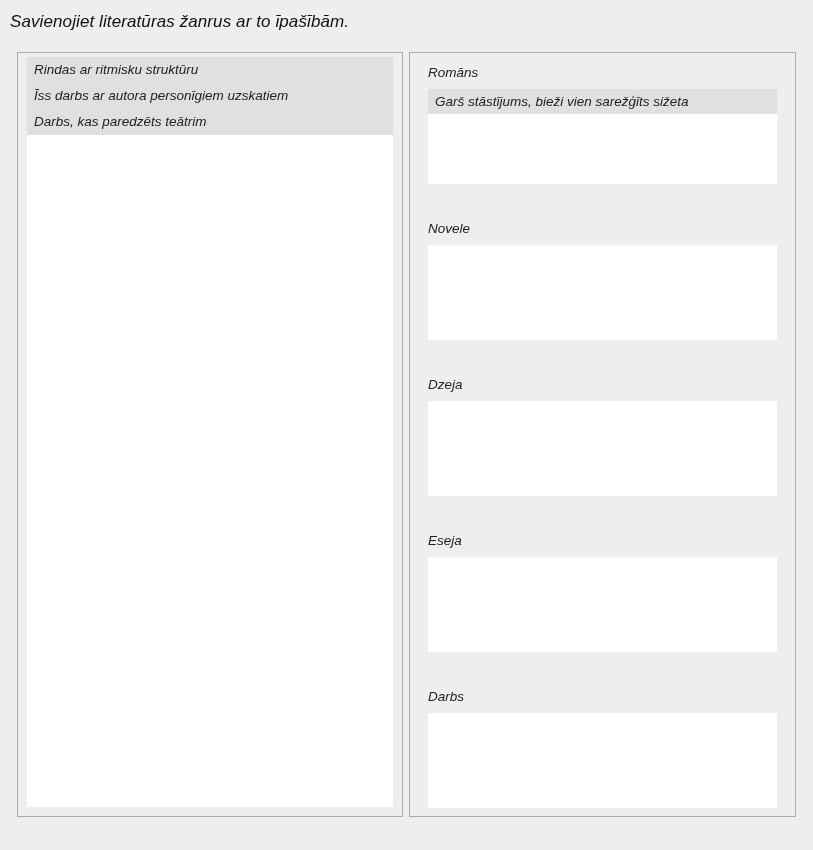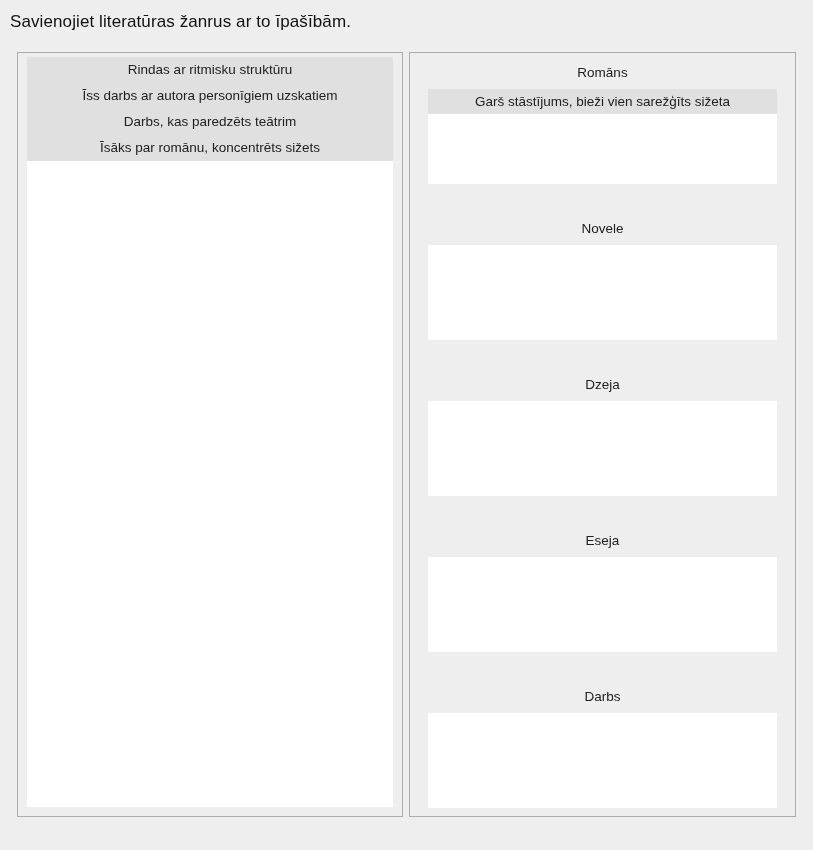--- a/index.html
+++ b/index.html
@@ -1,33 +1,32 @@
 <!DOCTYPE html>
 <html><head>
 <meta charset="utf-8">
 <style>
-  * { margin: 0; padding: 0; box-sizing: border-box; }
+  * { margin: 0; padding: 0; box-sizing: border-box; font-style: italic; }
   html, body {
     width: 813px; height: 850px;
     background: #eeeeee;
     font-family: "Liberation Sans", sans-serif;
     overflow: hidden;
   }
   .page-title {
     margin: 12px 10px 0 10px;
     font-size: 17px;
     color: #111111;
     letter-spacing: 0.1px;
   }
   .panels {
     display: flex;
     gap: 6px;
     margin: 20px 17px 0 17px;
     height: 765px;
-    text-align: center;
   }
   .source-panel {
     width: 386px;
     flex: 0 0 386px;
     border: 1.5px solid #ababab;
     background: #eeeeee;
     padding: 4px 9px 9px 9px;
   }
   .source-inner {
     background: #ffffff;
@@ -73,21 +72,20 @@
 
 <div class="page-title">Savienojiet literatūras žanrus ar to īpašībām.</div>
 
 <div class="panels">
 
   <div class="source-panel">
     <div class="source-inner">
       <div class="chip">Rindas ar ritmisku struktūru</div>
       <div class="chip">Īss darbs ar autora personīgiem uzskatiem</div>
       <div class="chip">Darbs, kas paredzēts teātrim</div>
-      <div class="chip">Īsāks par romānu, koncentrēts sižets</div>
     </div>
   </div>
 
   <div class="targets-panel">
 
     <div class="target-zone">
       <div class="zone-label">Romāns</div>
       <div class="dropzone">
         <div class="chip">Garš stāstījums, bieži vien sarežģīts sižeta</div>
       </div>

